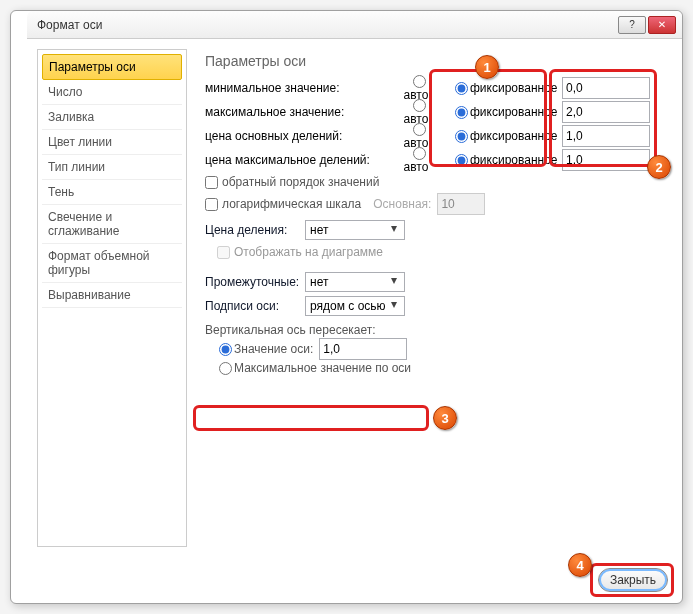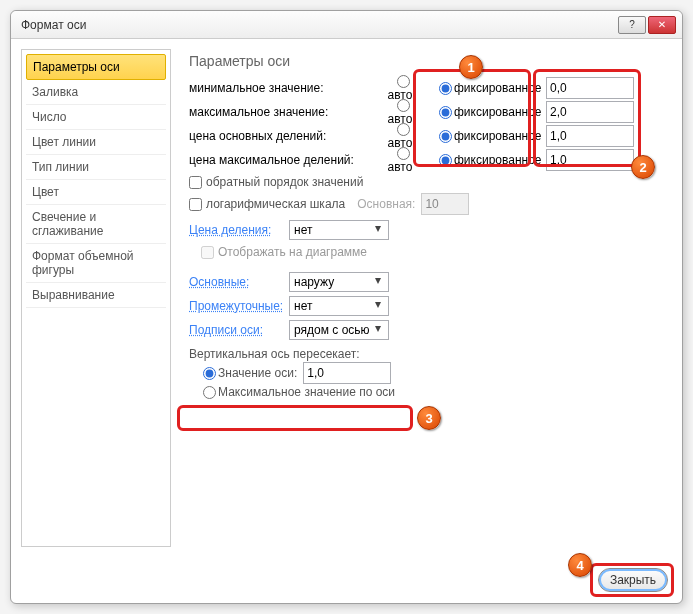--- a/index.html
+++ b/index.html
@@ -1,17 +1,17 @@
 <!DOCTYPE html>
 <html><head>
 <meta charset="utf-8">
 <style>
 * { box-sizing: border-box; font-family: "Segoe UI", Tahoma, sans-serif; font-size: 12px; }
 body { margin: 0; background: #f4f4f4; padding: 10px; }
-.dialog { width: 673px; height: 594px; background: #fff; border: 1px solid #a0a0a0; border-radius: 6px; box-shadow: 2px 2px 8px rgba(0,0,0,0.2); display: flex; flex-direction: column; }
+.dialog { width: 673px; height: 594px; background: #fff; border: 1px solid #a0a0a0; border-radius: 6px; box-shadow: 2px 2px 8px rgba(0,0,0,0.2); display: flex; flex-direction: column; padding-left: 16px; }
 .titlebar { height: 28px; background: linear-gradient(#fdfdfd,#eee); border-bottom: 1px solid #ccc; display: flex; align-items: center; padding: 0 6px 0 10px; border-radius: 6px 6px 0 0; }
 .titlebar .title { flex: 1; color: #333; }
 .tb-btn { width: 28px; height: 18px; margin-left: 2px; border: 1px solid #888; border-radius: 2px; display: flex; align-items: center; justify-content: center; font-size: 10px; color: #333; background: linear-gradient(#f8f8f8,#ddd); }
 .tb-close { background: linear-gradient(#e67,#c33); color: #fff; border-color: #a22; }
 .body { flex: 1; display: flex; padding: 10px; gap: 10px; }
 .sidebar { width: 150px; border: 1px solid #ccc; background: #fff; padding: 4px; }
 .sidebar .item { padding: 5px 6px; border-bottom: 1px solid #eee; color: #555; cursor: pointer; }
 .sidebar .item.selected { background: linear-gradient(#ffe27a,#ffd34e); border: 1px solid #e0b000; border-radius: 2px; color: #000; }
 .main { flex: 1; padding: 4px 8px; position: relative; }
 .main h3 { font-size: 14px; color: #666; font-weight: normal; margin: 0 0 8px 0; }
@@ -19,21 +19,21 @@
 .row .lbl { width: 180px; color: #000000; }
 input[type=radio] { accent-color: #2a6cd8; margin: 0 2px 0 8px; }
 input[type=checkbox] { accent-color: #2a6cd8; margin: 0 4px 0 0; }
 .txt { width: 88px; height: 22px; border: 1px solid #abadb3; padding: 0 3px; font-size: 12px; }
 .txt.disabled { background: #f0f0f0; color: #888; border-color: #ccc; }
 .sel { width: 100px; height: 20px; border: 1px solid #abadb3; position: relative; display: inline-flex; align-items: center; padding: 0 18px 0 4px; background: #fff; }
 .sel::after { content: "▾"; position: absolute; right: 2px; top: 0; width: 16px; text-align: center; color: #444; }
 .chkrow { display: flex; align-items: center; margin: 4px 0; color: #555; }
 .chkrow.disabled { color: #999; }
 .section-gap { height: 8px; }
-.inline-lbl { width: 100px; color: #3b82f6; text-decoration: underline; text-decoration-style: dotted; }
+.inline-lbl { width: 100px; color: #0f172a; text-decoration-style: dotted; }
 .cross-lbl { margin-top: 6px; color: #555; }
 .cross-opt { display: flex; align-items: center; margin: 1px 0 1px 6px; color: #555; }
 .footer { height: 46px; border-top: none; display: flex; justify-content: flex-end; align-items: center; padding: 0 14px; }
 .btn { min-width: 70px; height: 24px; border: 1px solid #8a8a8a; background: linear-gradient(#fdfdfd,#e6e6e6); border-radius: 12px; display: flex; align-items: center; justify-content: center; color: #333; box-shadow: 0 0 0 2px #7abaff inset; }
 .annot { position: absolute; border: 3px solid #e02020; border-radius: 6px; pointer-events: none; }
 .badge { position: absolute; width: 24px; height: 24px; border-radius: 50%; background: radial-gradient(circle at 35% 30%, #ff8a3c, #d94400); color: #fff; font-weight: bold; display: flex; align-items: center; justify-content: center; font-size: 13px; border: 1px solid #a83300; box-shadow: 1px 1px 2px rgba(0,0,0,0.4); pointer-events: none; }
 .fixcol { width: 115px; display:flex; align-items:center; }
 .autocol { width: 62px; display:flex; align-items:center;flex-direction:column; }
 </style>
 </head>
@@ -41,25 +41,25 @@
 
 <div class="dialog">
   <div class="titlebar">
     <span class="title">Формат оси</span>
     <div class="tb-btn">?</div>
     <div class="tb-btn tb-close">✕</div>
   </div>
   <div class="body">
     <div class="sidebar">
       <div class="item selected">Параметры оси</div>
+      <div class="item">Число</div>
       <div class="item">Заливка</div>
-      <div class="item">Число</div>
       <div class="item">Цвет линии</div>
       <div class="item">Тип линии</div>
-      <div class="item">Цвет</div>
+      <div class="item">Тень</div>
       <div class="item">Свечение и сглаживание</div>
       <div class="item">Формат объемной фигуры</div>
       <div class="item">Выравнивание</div>
     </div>
     <div class="main">
       <h3>Параметры оси</h3>
 
       <div class="row">
         <span class="lbl">минимальное значение:</span>
         <span class="autocol">
@@ -126,26 +126,20 @@
             <span>нет</span>
           </div>
       </div>
       <div class="chkrow disabled" style="margin-left:12px">
           <input type="checkbox" disabled="" style="">
           <span>Отображать на диаграмме</span>
         </div>
 
       <div class="section-gap"></div>
       <div class="row">
-        <span class="inline-lbl">Основные:</span>
-        <div class="sel">
-            <span>наружу</span>
-          </div>
-      </div>
-      <div class="row">
         <span class="inline-lbl">Промежуточные:</span>
         <div class="sel">
             <span>нет</span>
           </div>
       </div>
       <div class="row">
         <span class="inline-lbl">Подписи оси:</span>
         <div class="sel">
             <span>рядом с осью</span>
           </div>

